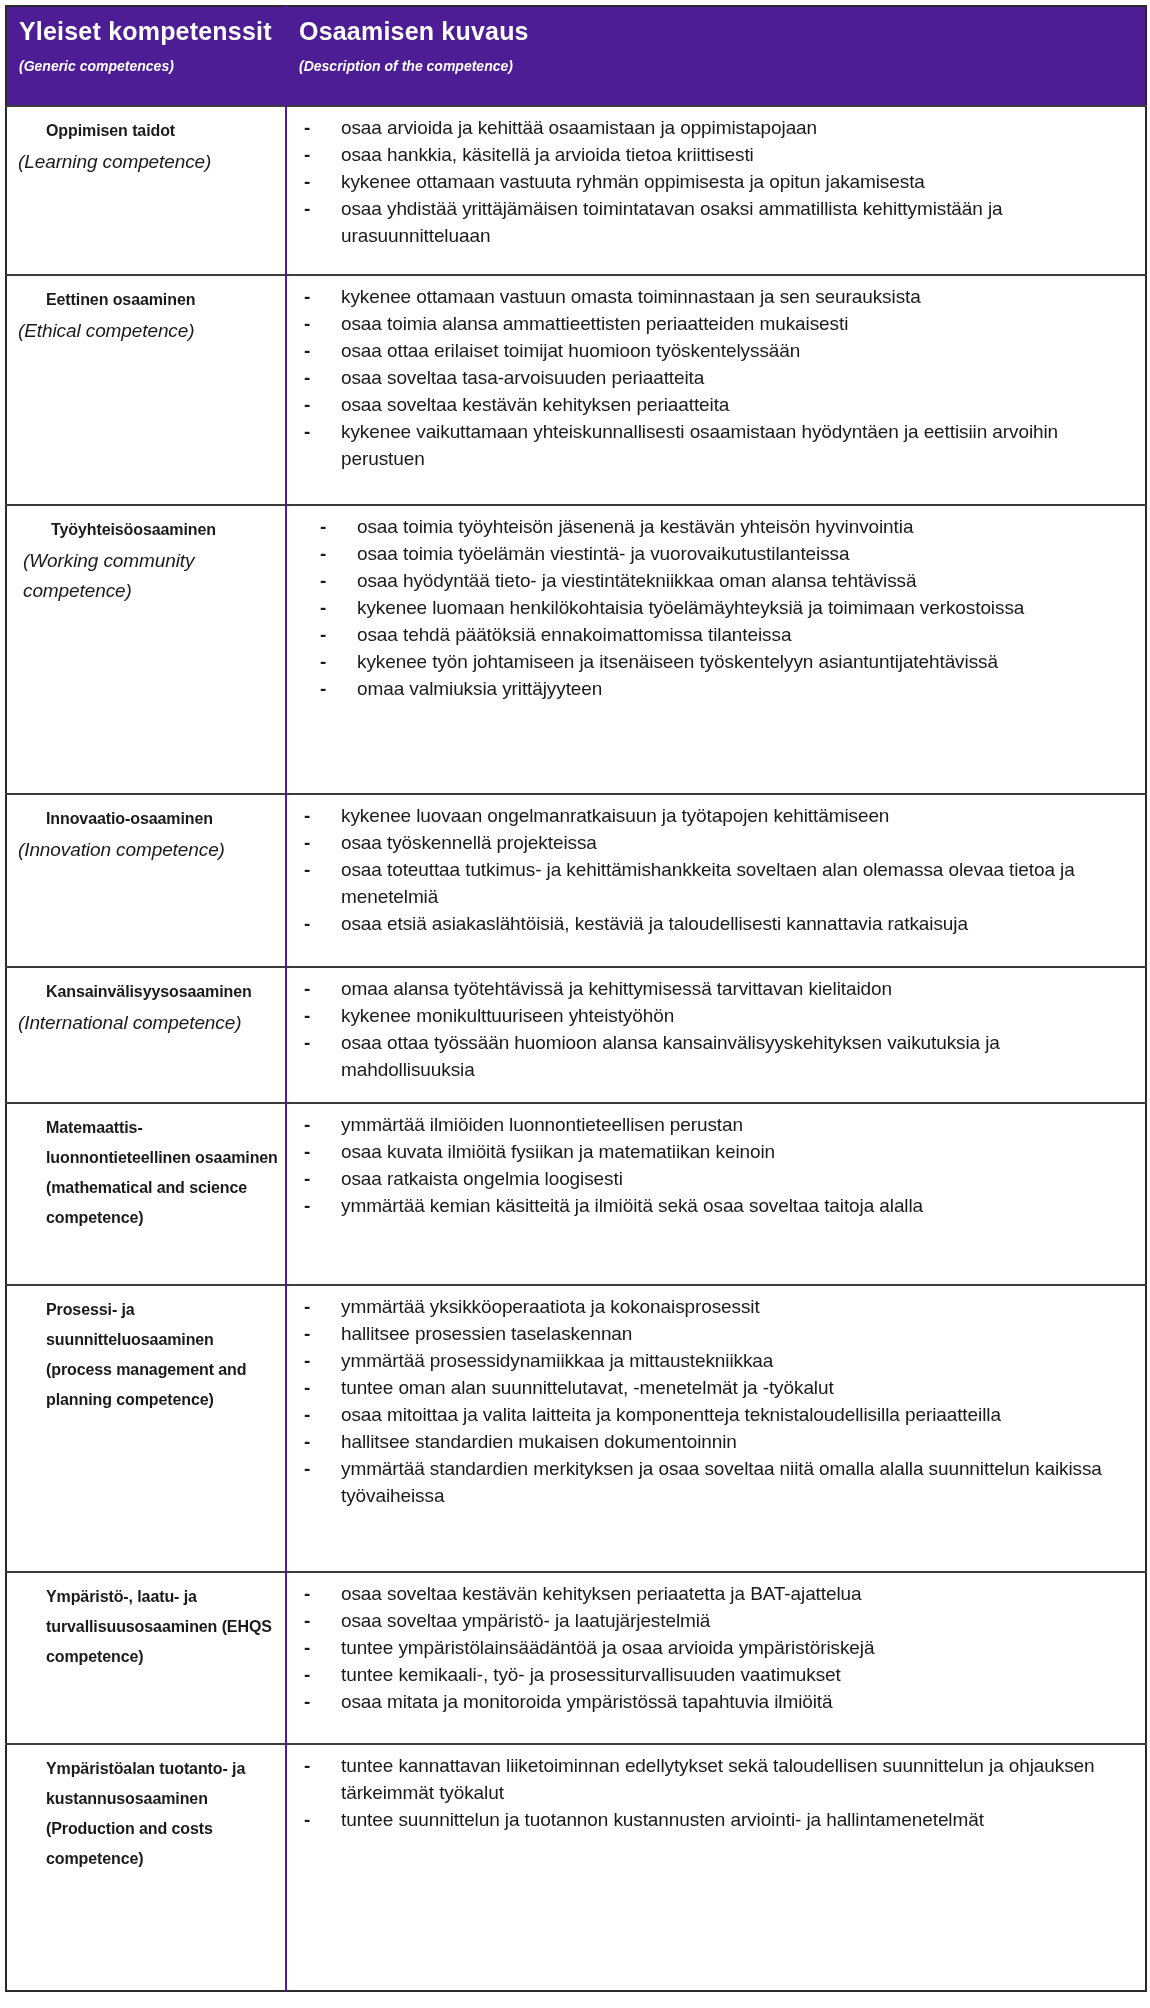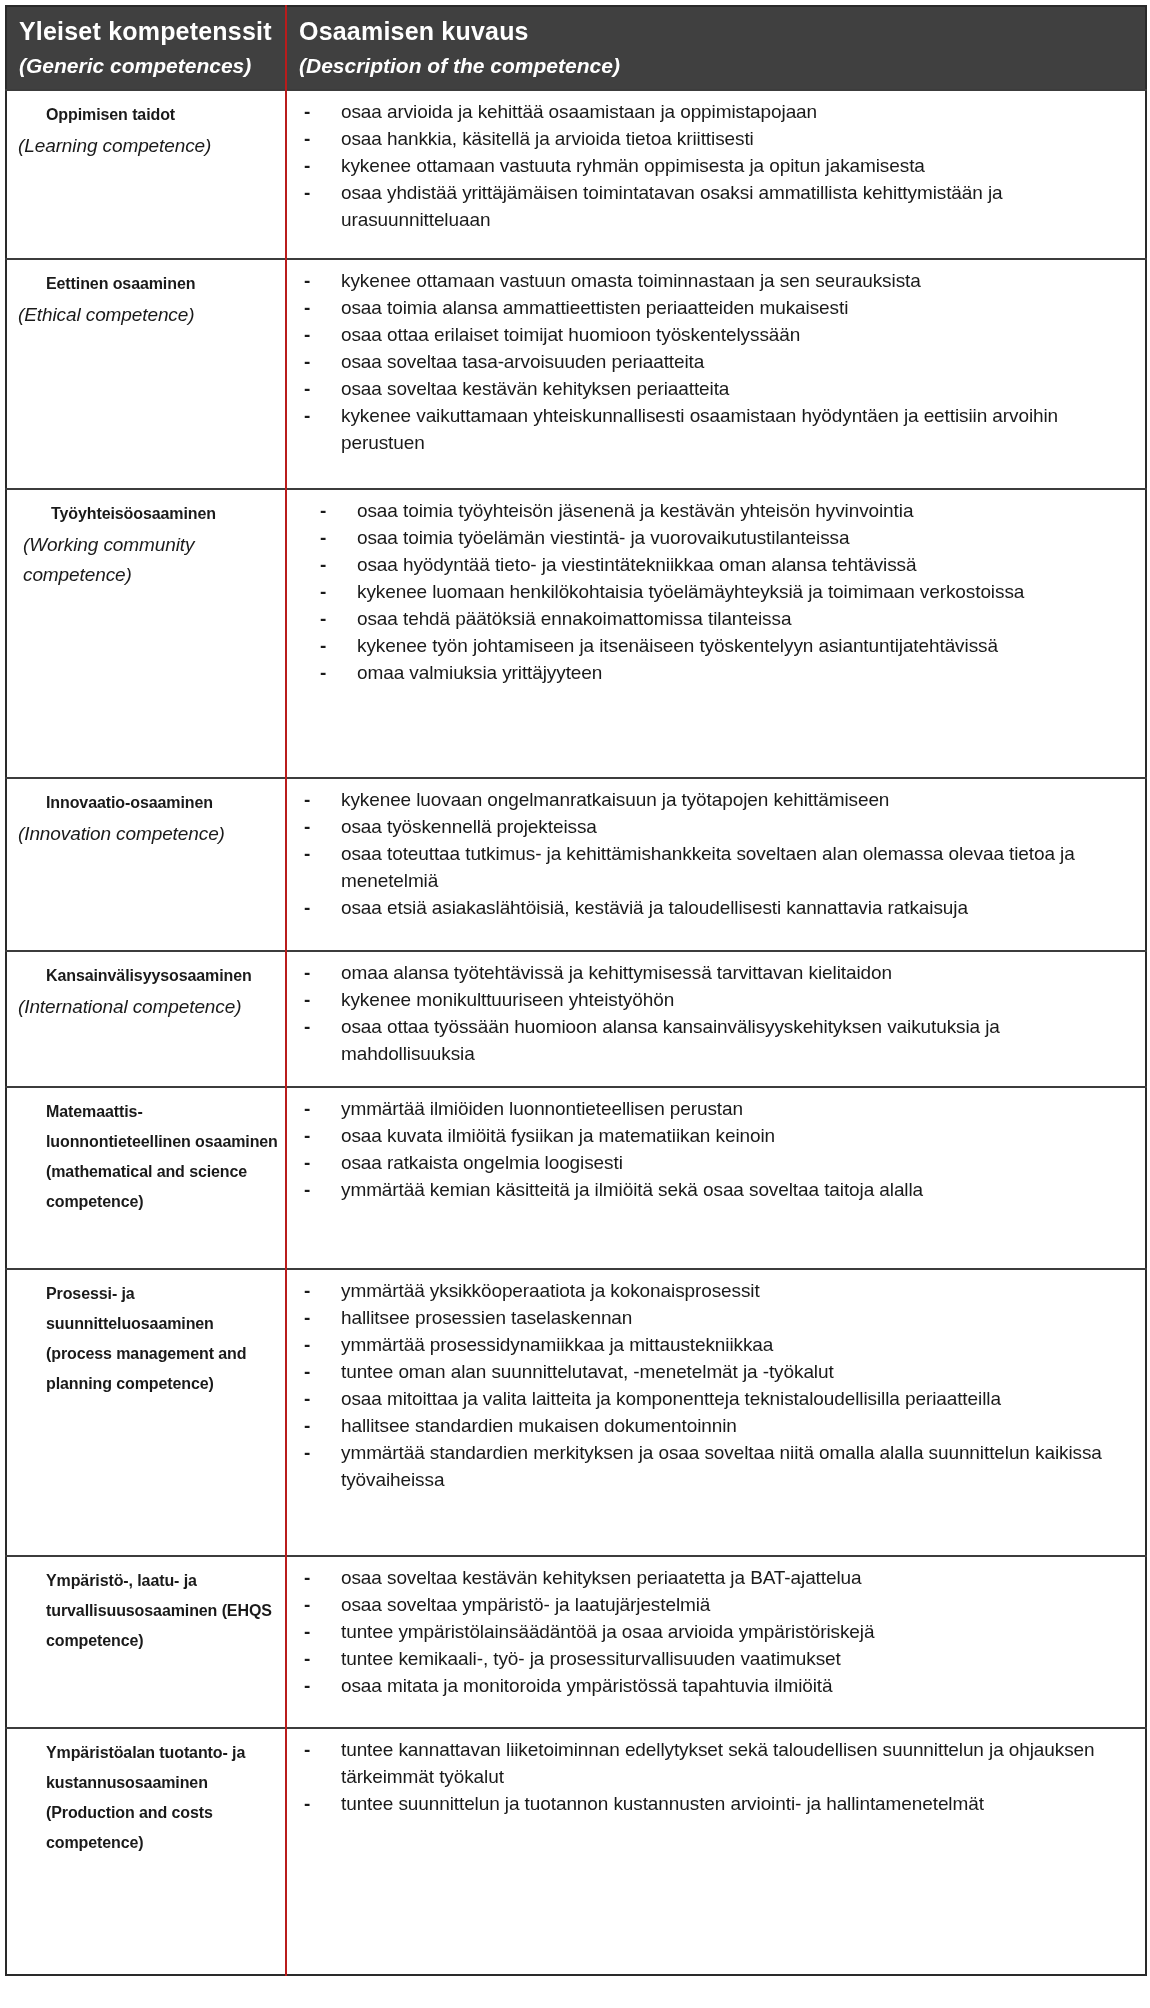--- a/index.html
+++ b/index.html
@@ -17,35 +17,35 @@
     border:2px solid #2a2a2a;
   }
   col.c-left{width:280px;}
   col.c-right{width:860px;}
   td,th{
     vertical-align:top;
     border-top:2px solid #3c3c3c;
     padding:0;
     text-align:left;
   }
-  .cell-right{border-left:2px solid #b91c1c;}
+  .cell-right{border-left:2px solid #4c1d95;}
   
   tr.head th{
-    background:#404040;
+    background:#4c1d95;
     color:#ffffff;
-    padding:8px 8px 8px 12px;
+    padding:8px 8px 24px 12px;
   }
   .h-title{
     font-size:25px;
     font-weight:bold;
     line-height:32px;
     letter-spacing:.2px;
   }
   .h-sub{
-    font-size:21px;
+    font-size:14px;
     font-weight:bold;
     font-style:italic;
     line-height:30px;
     margin-top:4px;
   }
   .h-title.big{
     line-height:45px;
     max-width:205px; 
   }
   

